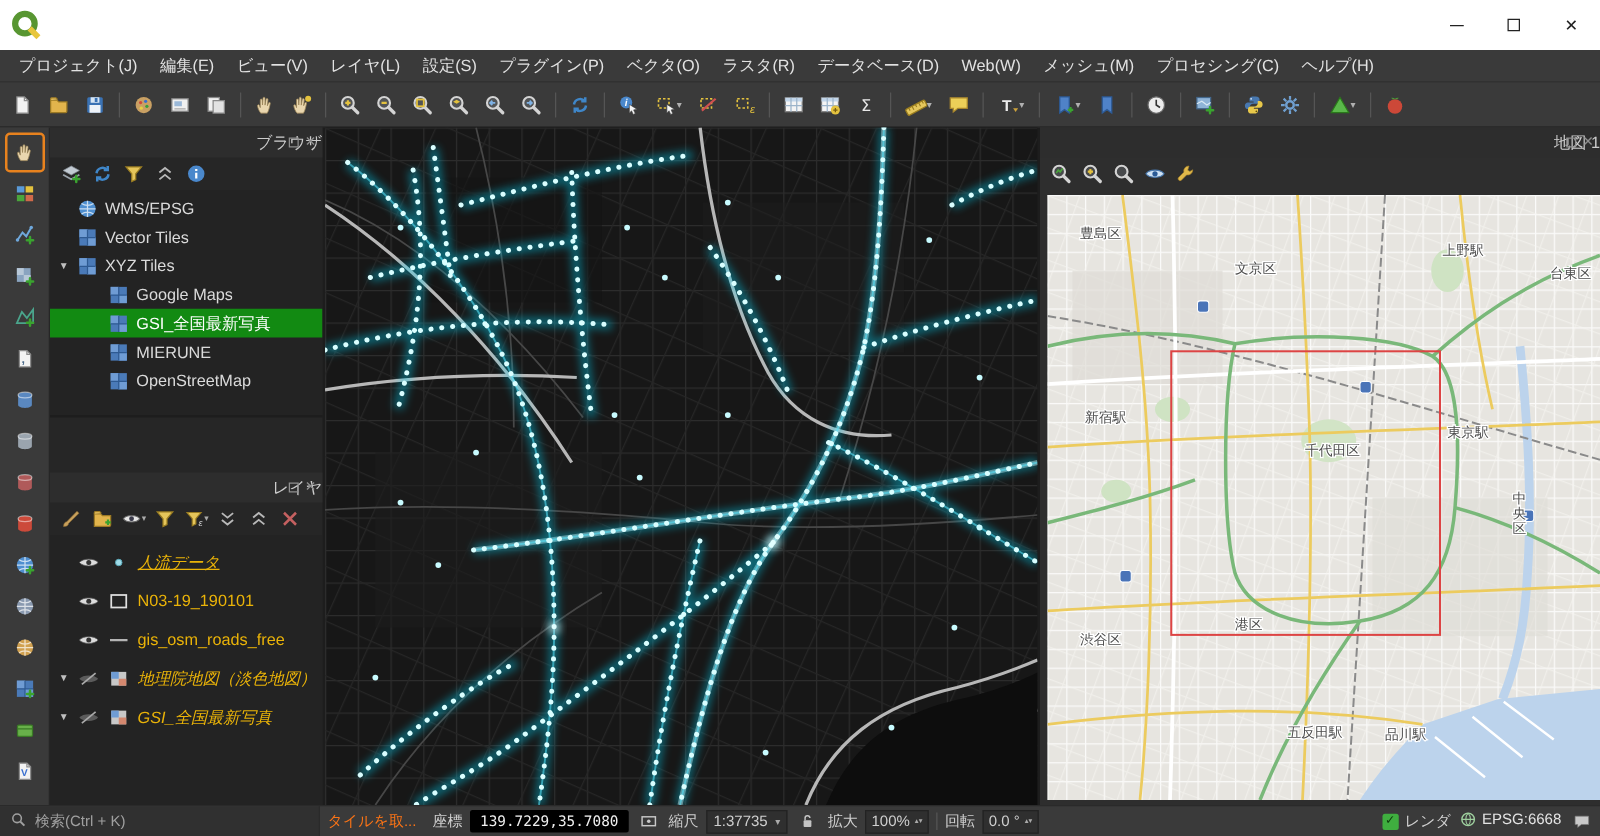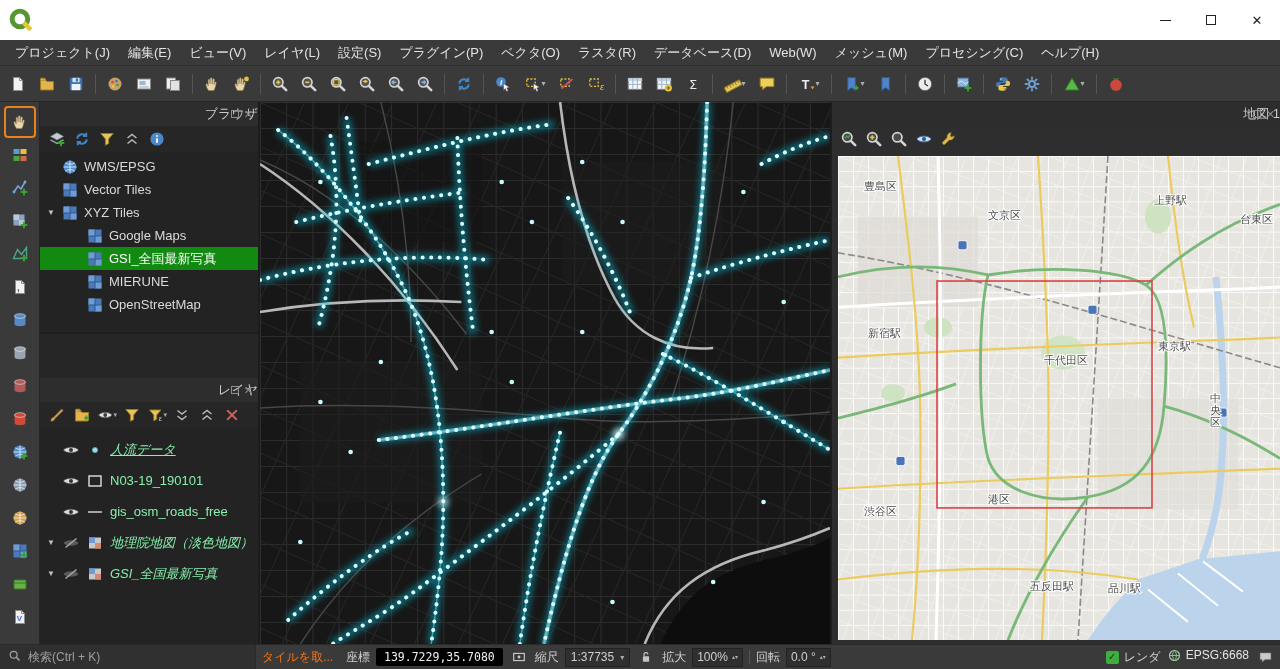--- a/index.html
+++ b/index.html
@@ -65,21 +65,21 @@
   .tree-row.sel{background:var(--selgreen);color:#ffffff;}
   .expander{width:10px;font-size:8px;color:#c0c0c0;flex:0 0 auto;text-align:center;}
   .tree-ic{width:18px;height:18px;flex:0 0 auto;display:flex;align-items:center;}
   .tree-label{white-space:nowrap;overflow:hidden;}
 
   .layerlist{flex:1;background:#232323;overflow:hidden;font-size:13px;padding-top:6px;}
   .layer-row{height:31px;display:flex;align-items:center;gap:6px;padding-left:6px;}
   .l-expander{width:10px;font-size:8px;color:#c0c0c0;text-align:center;flex:0 0 auto;}
   .l-eye{width:18px;height:18px;flex:0 0 auto;}
   .l-sym{width:18px;height:18px;flex:0 0 auto;}
-  .l-label{white-space:nowrap;overflow:hidden;color:#86efac;}
+  .l-label{white-space:nowrap;overflow:hidden;color:#eab308;}
   .l-label.it{font-style:italic;}
   .l-label.ul{text-decoration:underline;}
 
   .canvas{flex:1;position:relative;background:#161616;min-width:0;}
   .canvas svg{position:absolute;inset:0;width:100%;height:100%;display:block;}
 
   .rightdock{width:450px;flex:0 0 auto;background:#2e2e2e;border-left:2px solid #1d1d1d;
              display:flex;flex-direction:column;min-height:0;}
   .minimap{flex:1;margin:4px 0 4px 6px;position:relative;background:#ecebe7;min-height:0;}
   .minimap svg{position:absolute;inset:0;width:100%;height:100%;display:block;}

